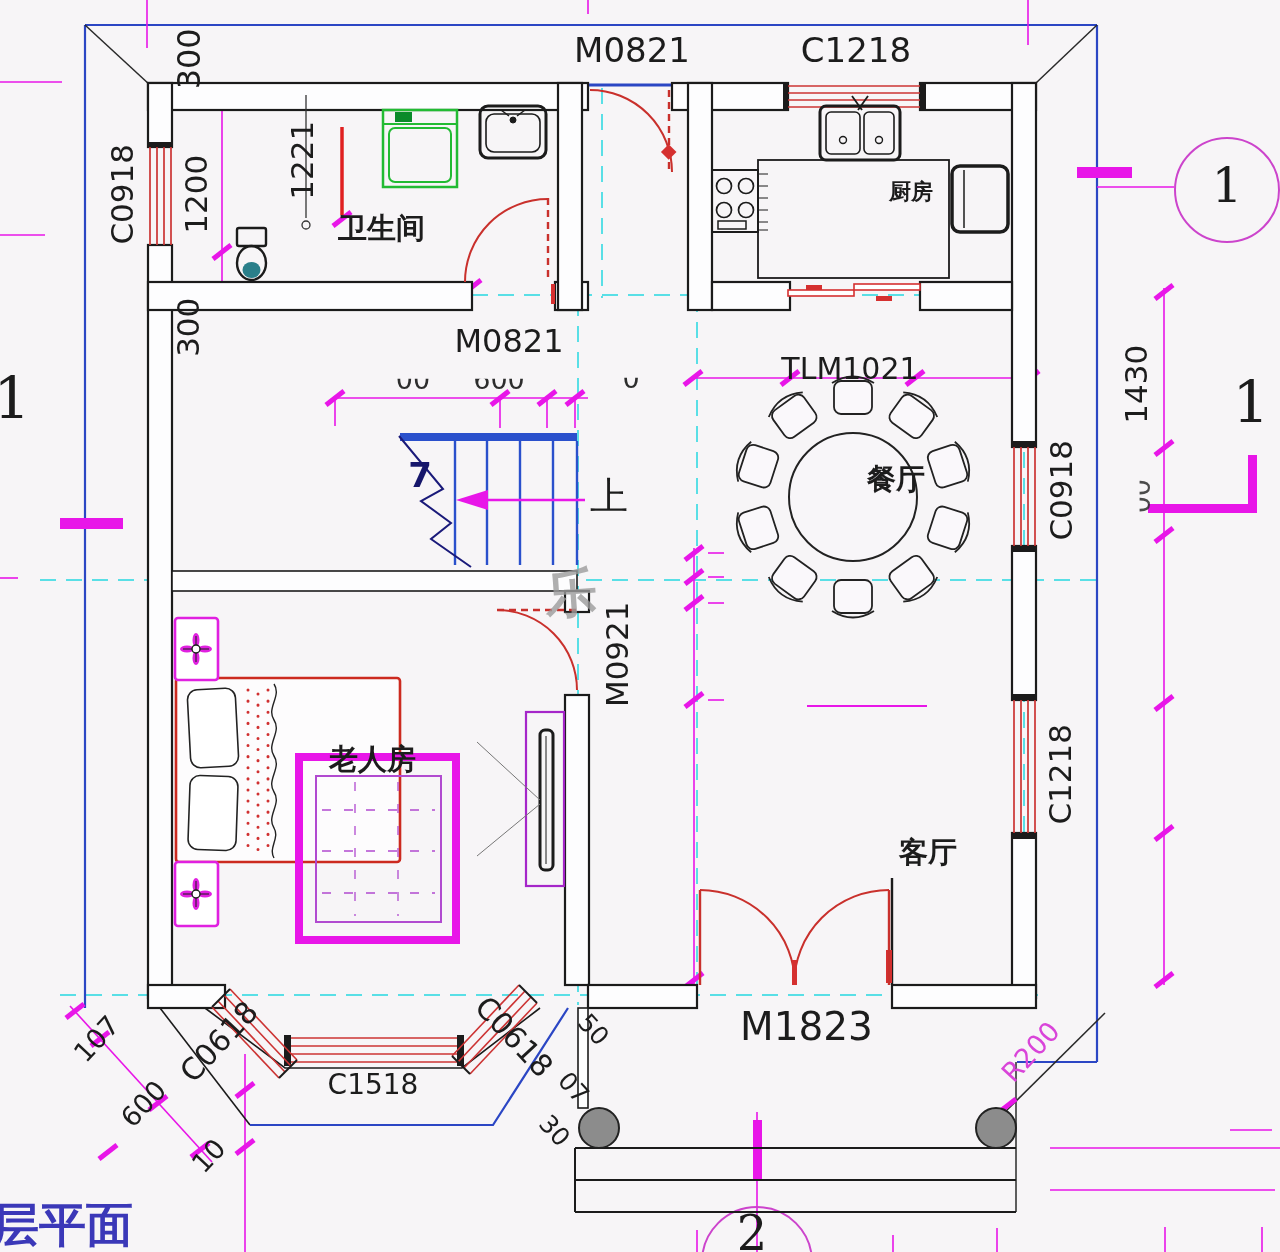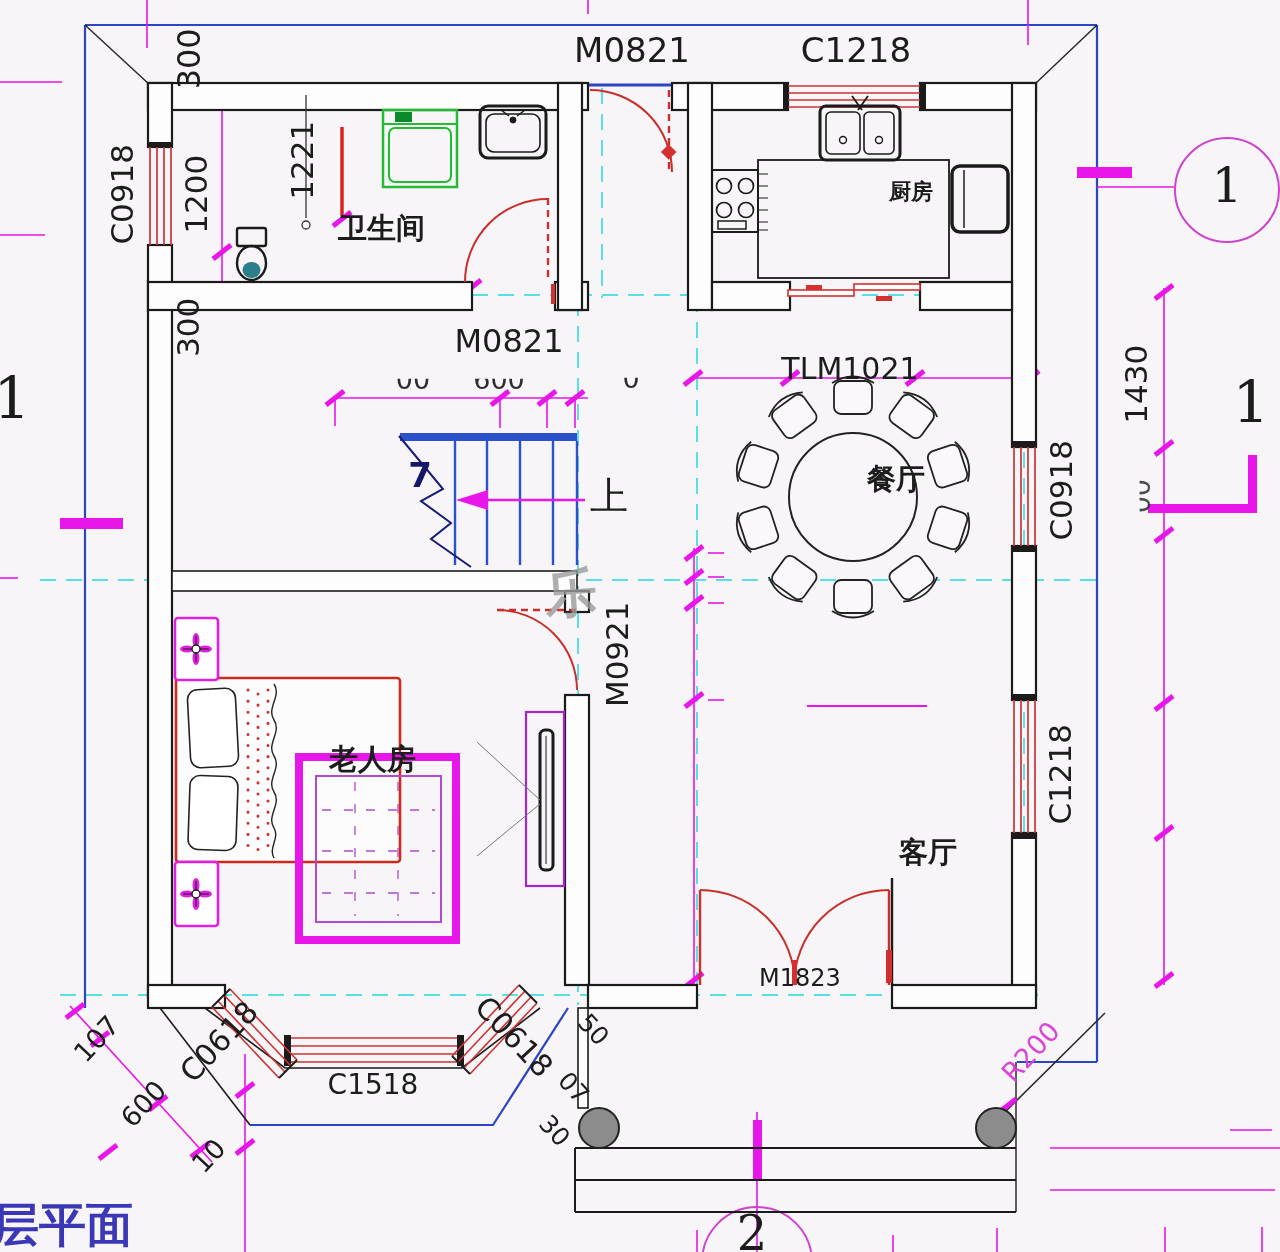--- a/index.html
+++ b/index.html
@@ -430,21 +430,21 @@
 <div class="lbl" style="left:1001px;top:474px;width:120px;font-size:31px;transform:rotate(-90deg);">C0918</div>
 <div class="lbl serif" style="left:1167px;top:160px;width:120px;font-size:48px;">1</div>
 <div class="lbl room" style="left:765px;top:464px;width:160px;font-size:29px;font-family:Liberation Serif, serif;">餐厅</div>
 <div class="lbl" style="left:569px;top:477px;width:80px;font-size:38px;">上</div>
 <div class="lbl" style="left:390px;top:458px;width:60px;font-size:34px;font-weight:700;color:#16166b;">7</div>
 <div class="lbl" style="left:557px;top:638px;width:120px;font-size:31px;transform:rotate(-90deg);">M0921</div>
 <div class="lbl" style="left:531px;top:566px;width:80px;font-size:52px;font-weight:700;color:#9c9c9c;opacity:.8;transform:rotate(-4deg);">乐</div>
 <div class="lbl room" style="left:256px;top:744px;width:160px;font-size:29px;">老人房</div>
 <div class="lbl room" style="left:797px;top:805px;width:160px;font-size:29px;margin-top:32px;">客厅</div>
 <div class="lbl" style="left:1000px;top:758px;width:120px;font-size:31px;transform:rotate(-90deg);">C1218</div>
-<div class="lbl" style="left:740px;top:966px;width:120px;font-size:24px;">M1823</div>
+<div class="lbl" style="left:740px;top:1007px;width:120px;font-size:39px;">M1823</div>
 <div class="lbl" style="left:159px;top:1026px;width:120px;font-size:30px;transform:rotate(-47deg);">C0618</div>
 <div class="lbl" style="left:313px;top:1070px;width:120px;font-size:28px;">C1518</div>
 <div class="lbl" style="left:454px;top:1021px;width:120px;font-size:30px;transform:rotate(47deg);">C0618</div>
 <div class="lbl" style="left:47px;top:1025px;width:100px;font-size:27px;transform:rotate(-47deg);">107</div>
 <div class="lbl" style="left:94px;top:1090px;width:100px;font-size:27px;transform:rotate(-47deg);">600</div>
 <div class="lbl" style="left:159px;top:1142px;width:100px;font-size:27px;transform:rotate(-47deg);">10</div>
 <div class="lbl" style="left:553px;top:1017px;width:80px;font-size:25px;transform:rotate(47deg);">50</div>
 <div class="lbl" style="left:533px;top:1075px;width:80px;font-size:25px;transform:rotate(47deg);">07</div>
 <div class="lbl" style="left:514px;top:1118px;width:80px;font-size:25px;transform:rotate(47deg);">30</div>
 <div class="lbl" style="left:971px;top:1038px;width:120px;font-size:27px;color:#d944d9;transform:rotate(-47deg);">R200</div>

